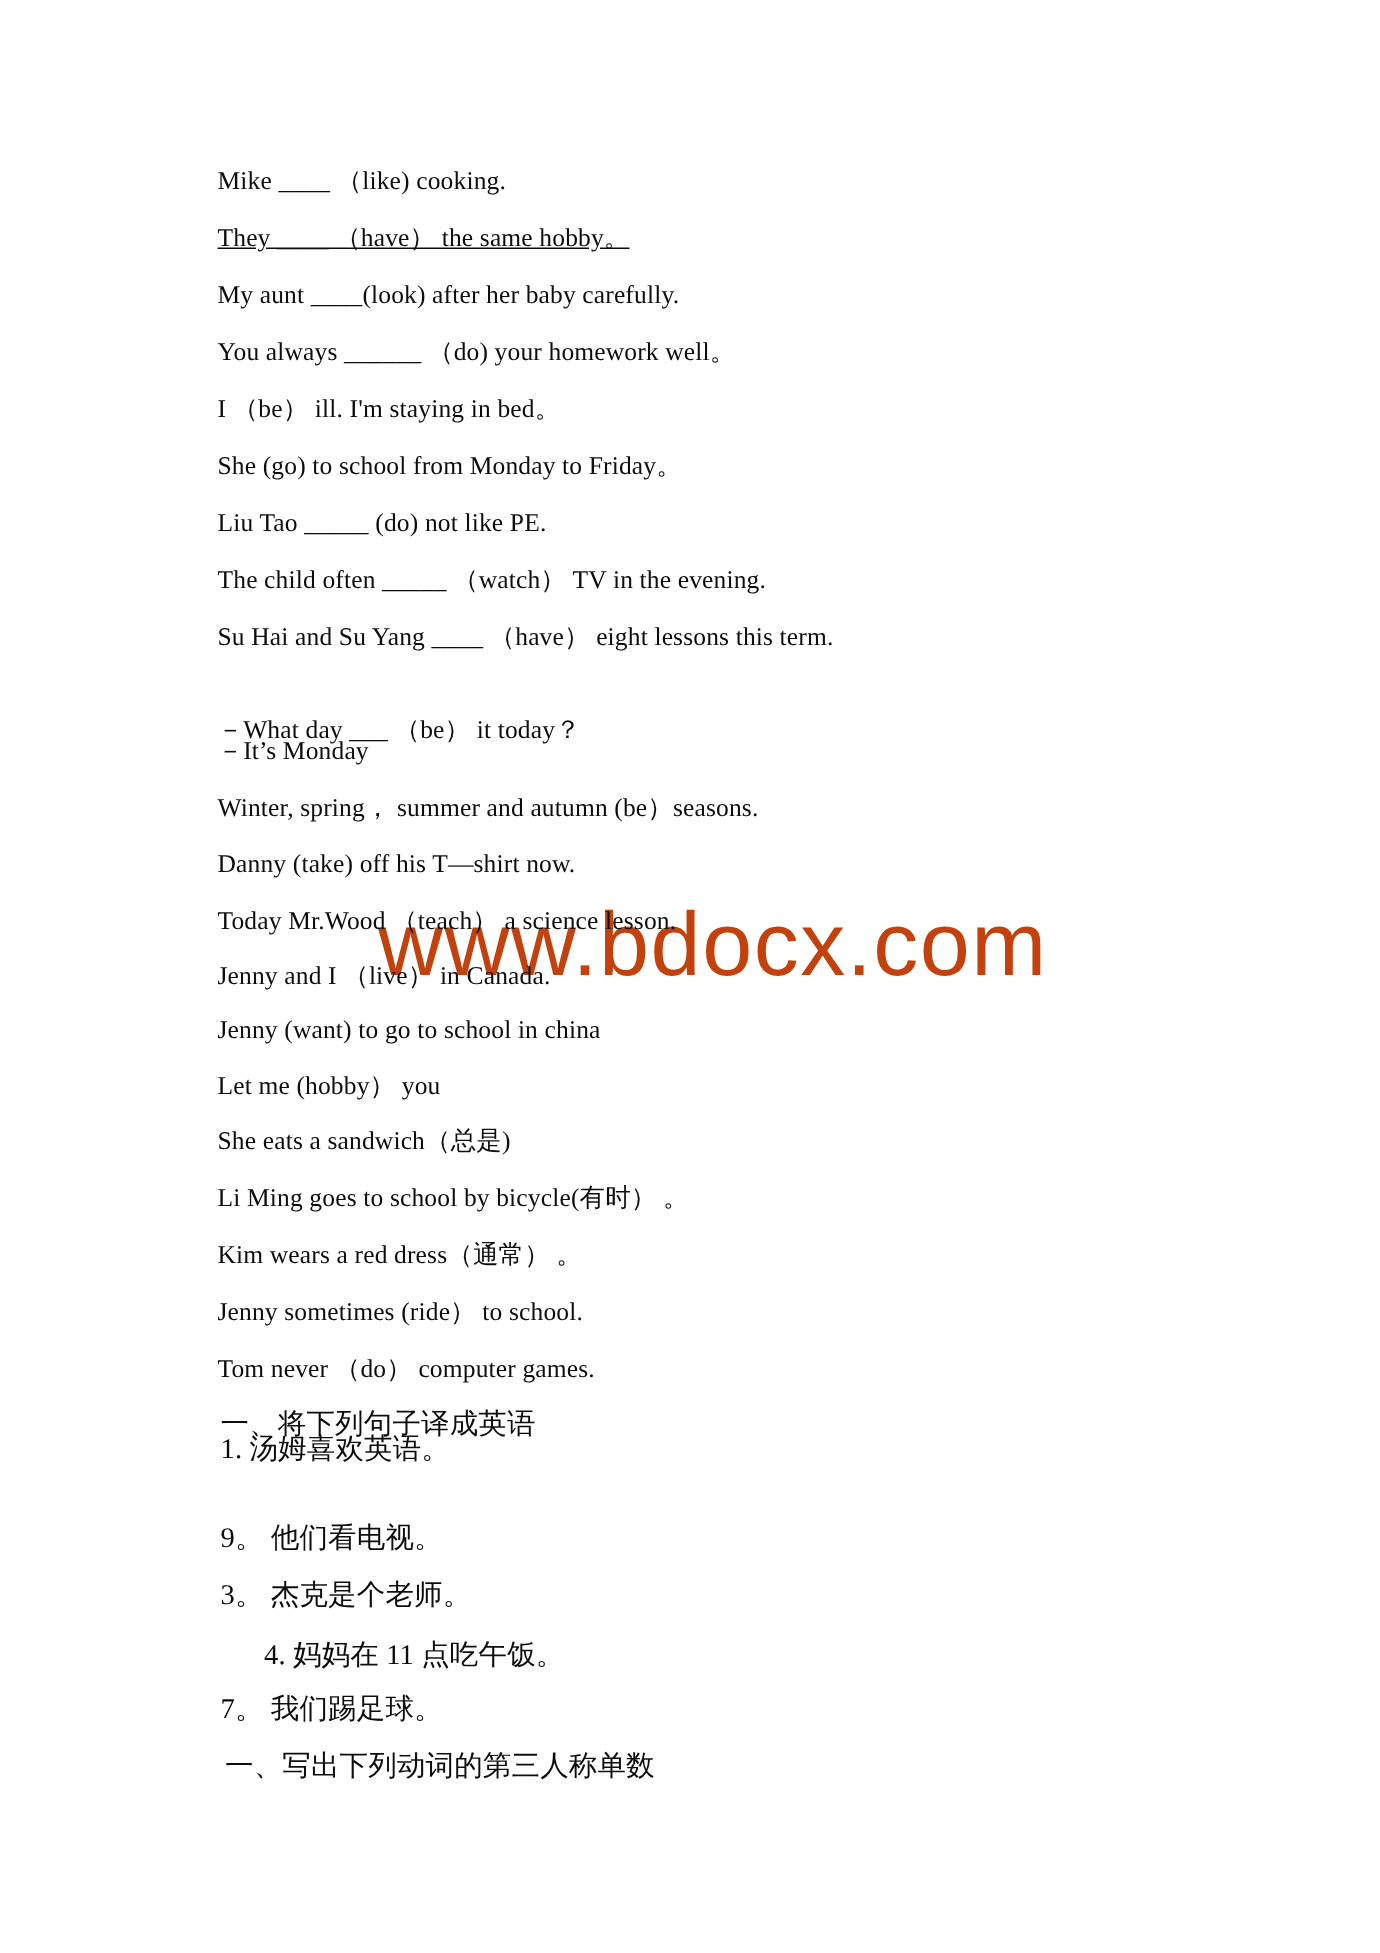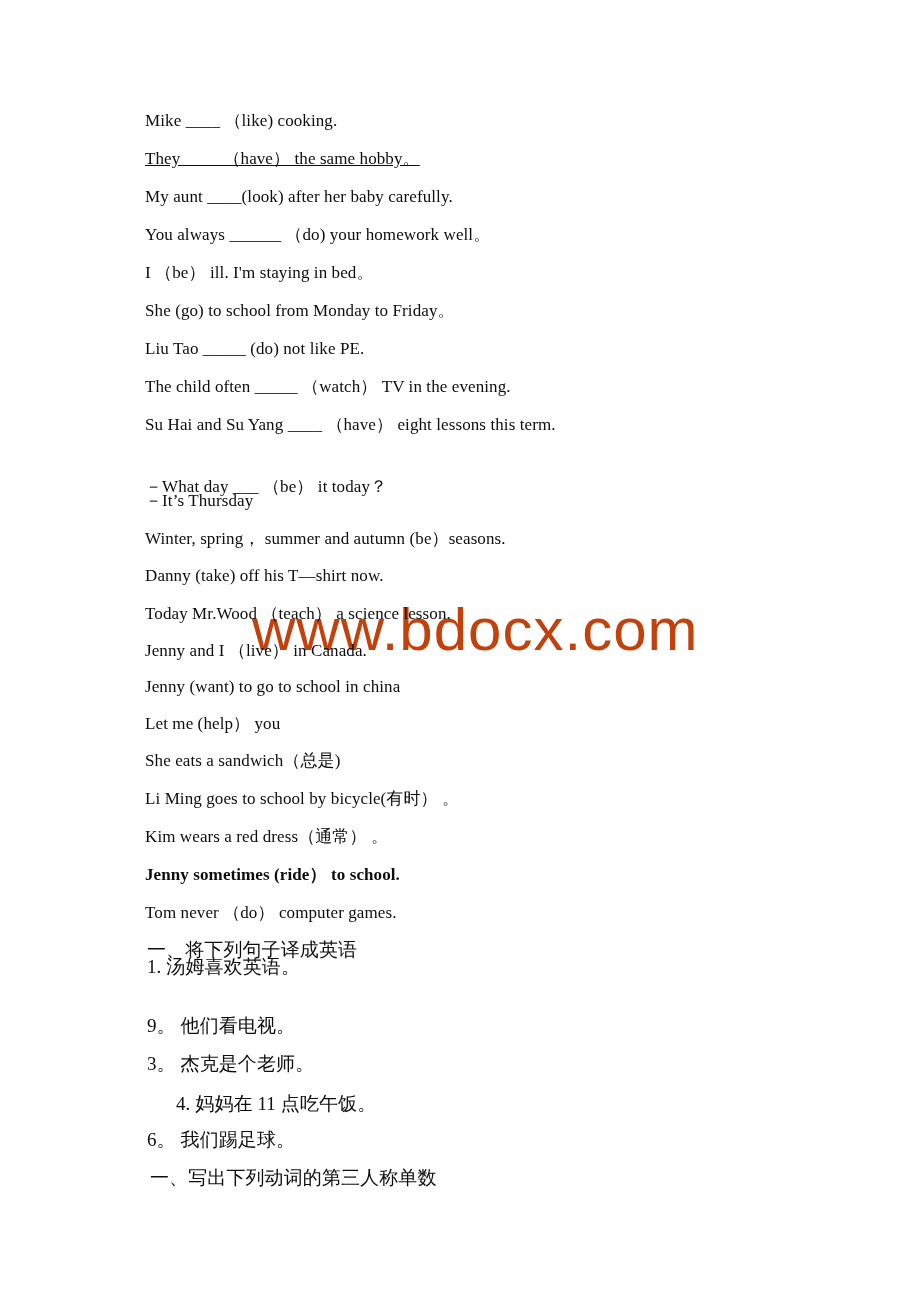--- a/index.html
+++ b/index.html
@@ -84,34 +84,34 @@
       <div class="line en" style="top: 110px;">Mike ____ （like) cooking.</div>
       <div class="line en" style="top: 148px; text-decoration: underline;">They ____ （have） the same hobby。</div>
       <div class="line en" style="top: 186px;">My aunt ____(look) after her baby carefully.</div>
       <div class="line en" style="top: 224px;">You always ______ （do) your homework well。</div>
       <div class="line en" style="top: 262px;"> I （be） ill. I'm staying in bed。</div>
       <div class="line en" style="top: 300px;">She (go) to school from Monday to Friday。</div>
       <div class="line en" style="top: 338px; text-align: center;">Liu Tao _____ (do) not like PE.</div>
       <div class="line en" style="top: 376px;">The child often _____ （watch） TV in the evening.</div>
       <div class="line en" style="top: 414px;">Su Hai and Su Yang ____ （have） eight lessons this term.</div>
       <div class="line en" style="top: 476px;">－What day ___ （be） it today？</div>
-      <div class="line en" style="top: 490px;">－It’s Thursday</div>
+      <div class="line en" style="top: 490px;">－It’s Monday</div>
       <div class="line en" style="top: 528px;">Winter, spring， summer and autumn (be）seasons.</div>
       <div class="line en" style="top: 565px;">Danny (take) off his T—shirt now.</div>
       <div class="line en" style="top: 603px;">Today Mr.Wood （teach） a science lesson.</div>
       <div class="line en" style="top: 640px;">Jenny and I （live） in Canada.</div>
       <div class="line en" style="top: 676px;">Jenny (want) to go to school in china</div>
-      <div class="line en" style="top: 713px;">Let me (help） you</div>
+      <div class="line en" style="top: 713px;">Let me (hobby） you</div>
       <div class="line en" style="top: 750px;">She eats a sandwich（总是)</div>
       <div class="line en" style="top: 788px;">Li Ming goes to school by bicycle(有时） 。</div>
       <div class="line en" style="top: 826px;">Kim wears a red dress（通常） 。</div>
-      <div class="line en" style="top: 864px; font-weight: bold;">Jenny sometimes (ride） to school.</div>
+      <div class="line en" style="top: 864px;">Jenny sometimes (ride） to school.</div>
       <div class="line en" style="top: 902px;">Tom never （do） computer games.</div>
       <div class="line cn" style="top: 939px;">一、将下列句子译成英语</div>
       <div class="line cn" style="top: 956px;">1. 汤姆喜欢英语。</div>
       <div class="line cn" style="top: 1015px;">9。 他们看电视。</div>
       <div class="line cn" style="top: 1053px;">3。 杰克是个老师。</div>
       <div class="line cn" style="top: 1093px; margin-left: 29px;">4. 妈妈在 11 点吃午饭。</div>
-      <div class="line cn" style="top: 1129px;">6。 我们踢足球。</div>
+      <div class="line cn" style="top: 1129px;">7。 我们踢足球。</div>
       <div class="line cn cn-indent" style="top: 1167px;">一、写出下列动词的第三人称单数</div>
     </div>
 
 </div>
 
 </body></html>

